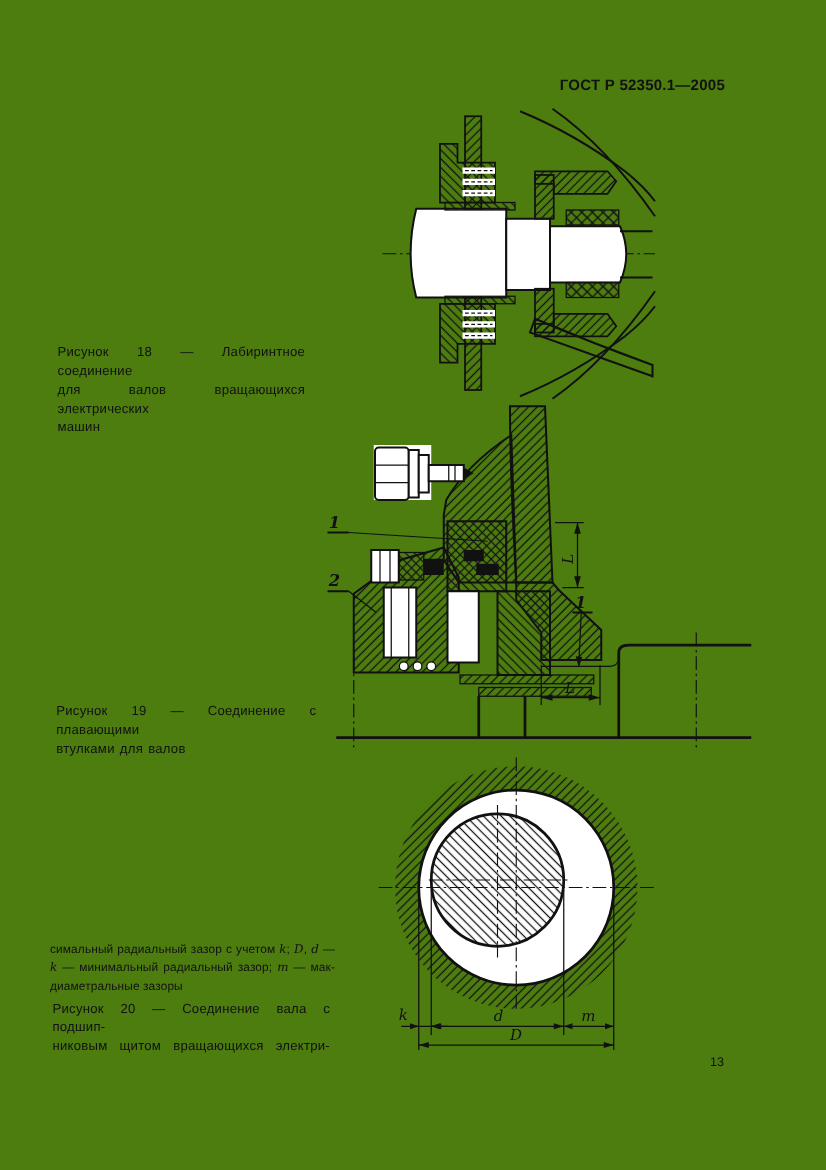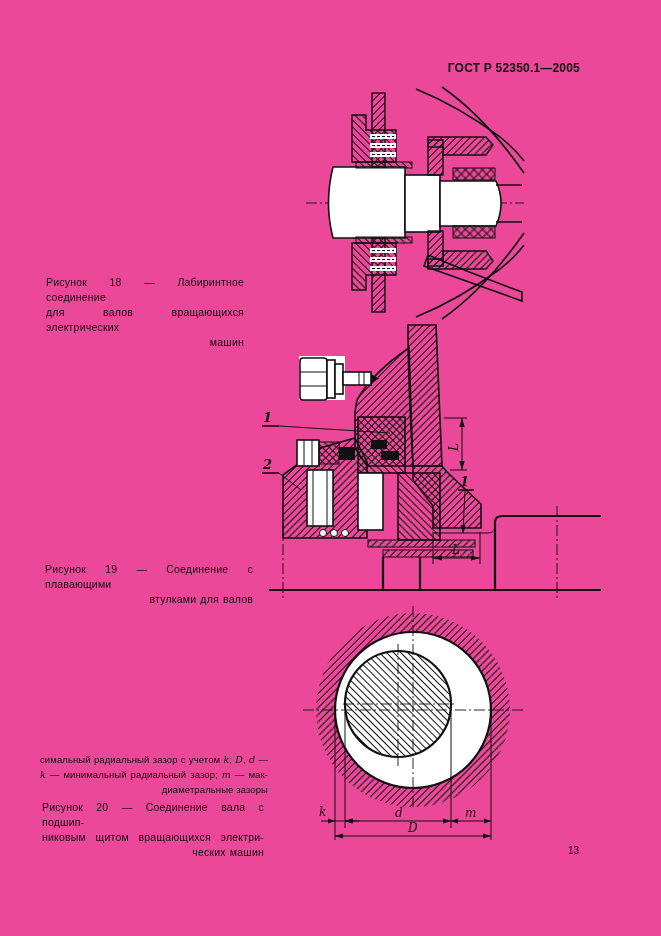--- a/index.html
+++ b/index.html
@@ -1,26 +1,26 @@
 <!DOCTYPE html>
 <html><head>
 <meta charset="utf-8">
 <style>
   html,body{margin:0;padding:0;background:#e8e8e8;}
   .page{
-    position:relative;width:661px;height:936px;background:#ec4899;
+    position:relative;width:661px;height:936px;background:#4d7c0f;
     font-family:"Liberation Sans",sans-serif;color:#111;overflow:hidden;
     box-shadow:0 0 4px rgba(0,0,0,.25);
   }
   .hdr{position:absolute;top:61px;right:81px;font-size:12px;font-weight:bold;letter-spacing:.2px;}
   .pagenum{position:absolute;top:845px;left:568px;font-size:10px;}
   .cap{position:absolute;font-size:10.5px;line-height:15px;letter-spacing:.2px;word-spacing:1px;}
   .note{position:absolute;font-size:9.5px;line-height:15px;letter-spacing:.1px;}
   .jline{text-align:justify;text-align-last:justify;}
-  .cline{text-align:right;}
+  .cline{text-align:left;}
   .it{font-style:italic;font-family:"DejaVu Serif",serif;}
   svg{position:absolute;overflow:visible;}
   .s1{stroke:#111;stroke-width:1;fill:none;}
   .s15{stroke:#111;stroke-width:1.6;fill:none;}
   .s2{stroke:#111;stroke-width:2.2;fill:none;}
   .cl{stroke:#111;stroke-width:.9;fill:none;stroke-dasharray:11 3 2 3;}
   .w{fill:#fff;stroke:#111;stroke-width:1.6;}
   .w1{fill:#fff;stroke:#111;stroke-width:1;}
   .blk{fill:#111;stroke:none;}
   text.dim{font:italic 12px "DejaVu Serif",serif;fill:#111;}
@@ -195,18 +195,17 @@
 
   <div class="note" style="left:40px;top:752px;width:228px;">
     <div class="jline"><span>симальный радиальный зазор с учетом </span><span class="it">k</span><span>; </span><span class="it">D</span><span>, </span><span class="it">d</span><span> —</span></div>
     <div class="jline"><span class="it">k</span><span> — минимальный радиальный зазор; </span><span class="it">m</span><span> — мак-</span></div>
     <div class="cline">диаметральные зазоры</div>
   </div>
 
   <div class="cap" style="left:42px;top:800px;width:222px;">
     <div class="jline">Рисунок 20 — Соединение вала с подшип-</div>
     <div class="jline">никовым щитом вращающихся электри-</div>
-    <div class="cline">ческих машин</div>
   </div>
 
   <div class="pagenum">13</div>
 
 </div>
 
 </body></html>

